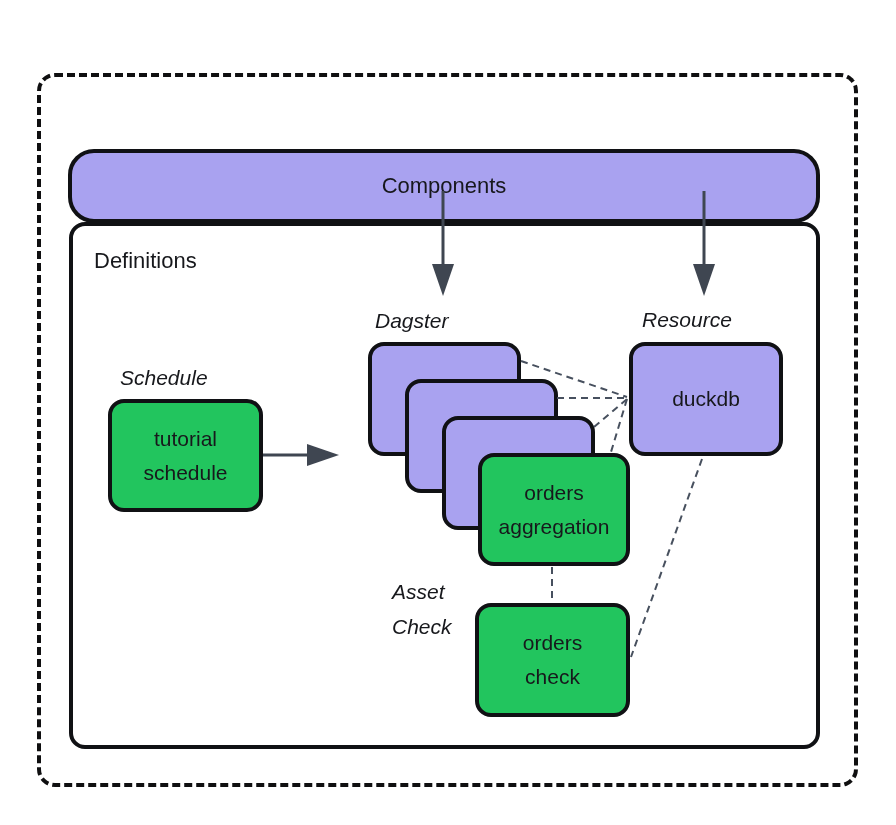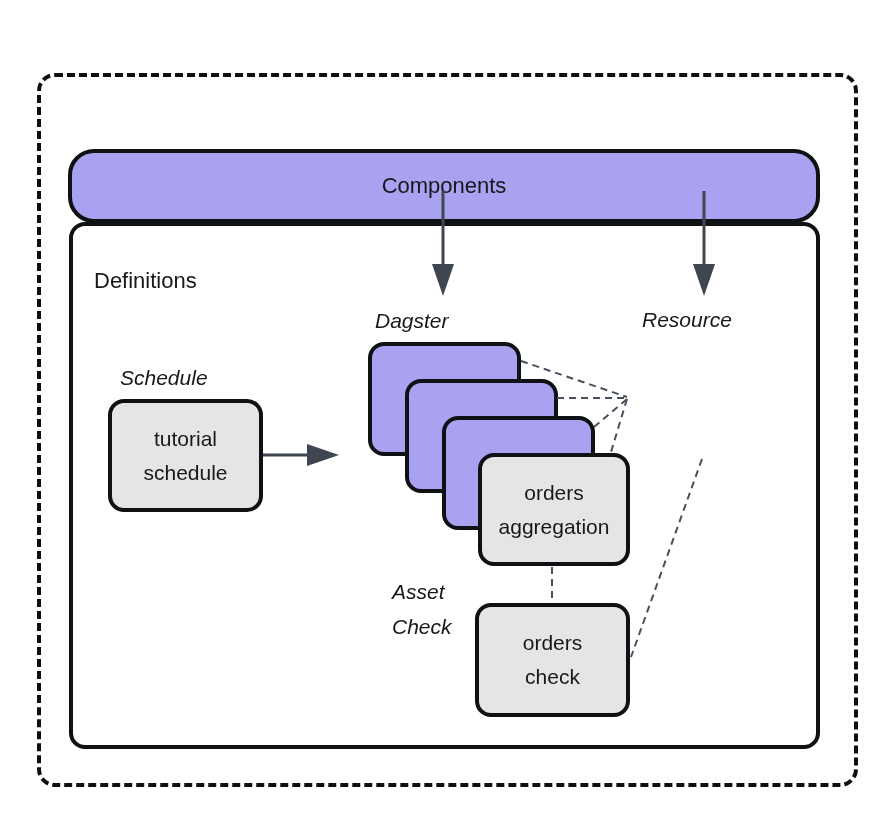--- a/index.html
+++ b/index.html
@@ -43,36 +43,35 @@
     width: 751px; height: 527px;
     background: #ffffff;
     border: 4px solid #101114;
     border-radius: 16px;
     box-sizing: border-box;
   }
   .definitions-label {
     position: absolute;
     left: 94px; top: 248px;
     font-size: 22px;
-    margin-top: 20px;
   }
   .group-label {
     position: absolute;
     font-size: 21px;
     font-style: italic;
     white-space: pre-line;
     line-height: 35px;
   }
   .label-schedule    { left: 120px; top: 360px; }
   .label-assets      { left: 375px; top: 303px; }
   .label-resource    { left: 642px; top: 302px; text-align: center; }
   .label-asset-check { left: 392px; top: 574px; }
   .node {
     position: absolute;
-    background: #e5e5e5;
+    background: #22c55e;
     border: 4px solid #101114;
     border-radius: 16px;
     box-sizing: border-box;
     display: flex; align-items: center; justify-content: center;
     text-align: center;
     font-size: 21px;
     line-height: 34px;
     white-space: pre-line;
   }
   .node.purple { background: #a9a2f0; }
@@ -121,20 +120,23 @@
 
   <div class="node purple asset-card-1"></div>
   <div class="node purple asset-card-2"></div>
   <div class="node purple asset-card-3"></div>
 
   <div class="node node-orders-aggregation">
     <span>orders
 aggregation</span>
   </div>
 
+  <div class="node purple node-duckdb">
+    <span>duckdb</span>
+  </div>
 
   <div class="node node-orders-check">
     <span>orders
 check</span>
   </div>
 
   <svg class="connectors" viewBox="0 0 896 825">
 
     <line class="solid-link" x1="443" y1="191" x2="443" y2="266"></line>
     <polygon class="arrow-head" points="432,264 454,264 443,296"></polygon>

